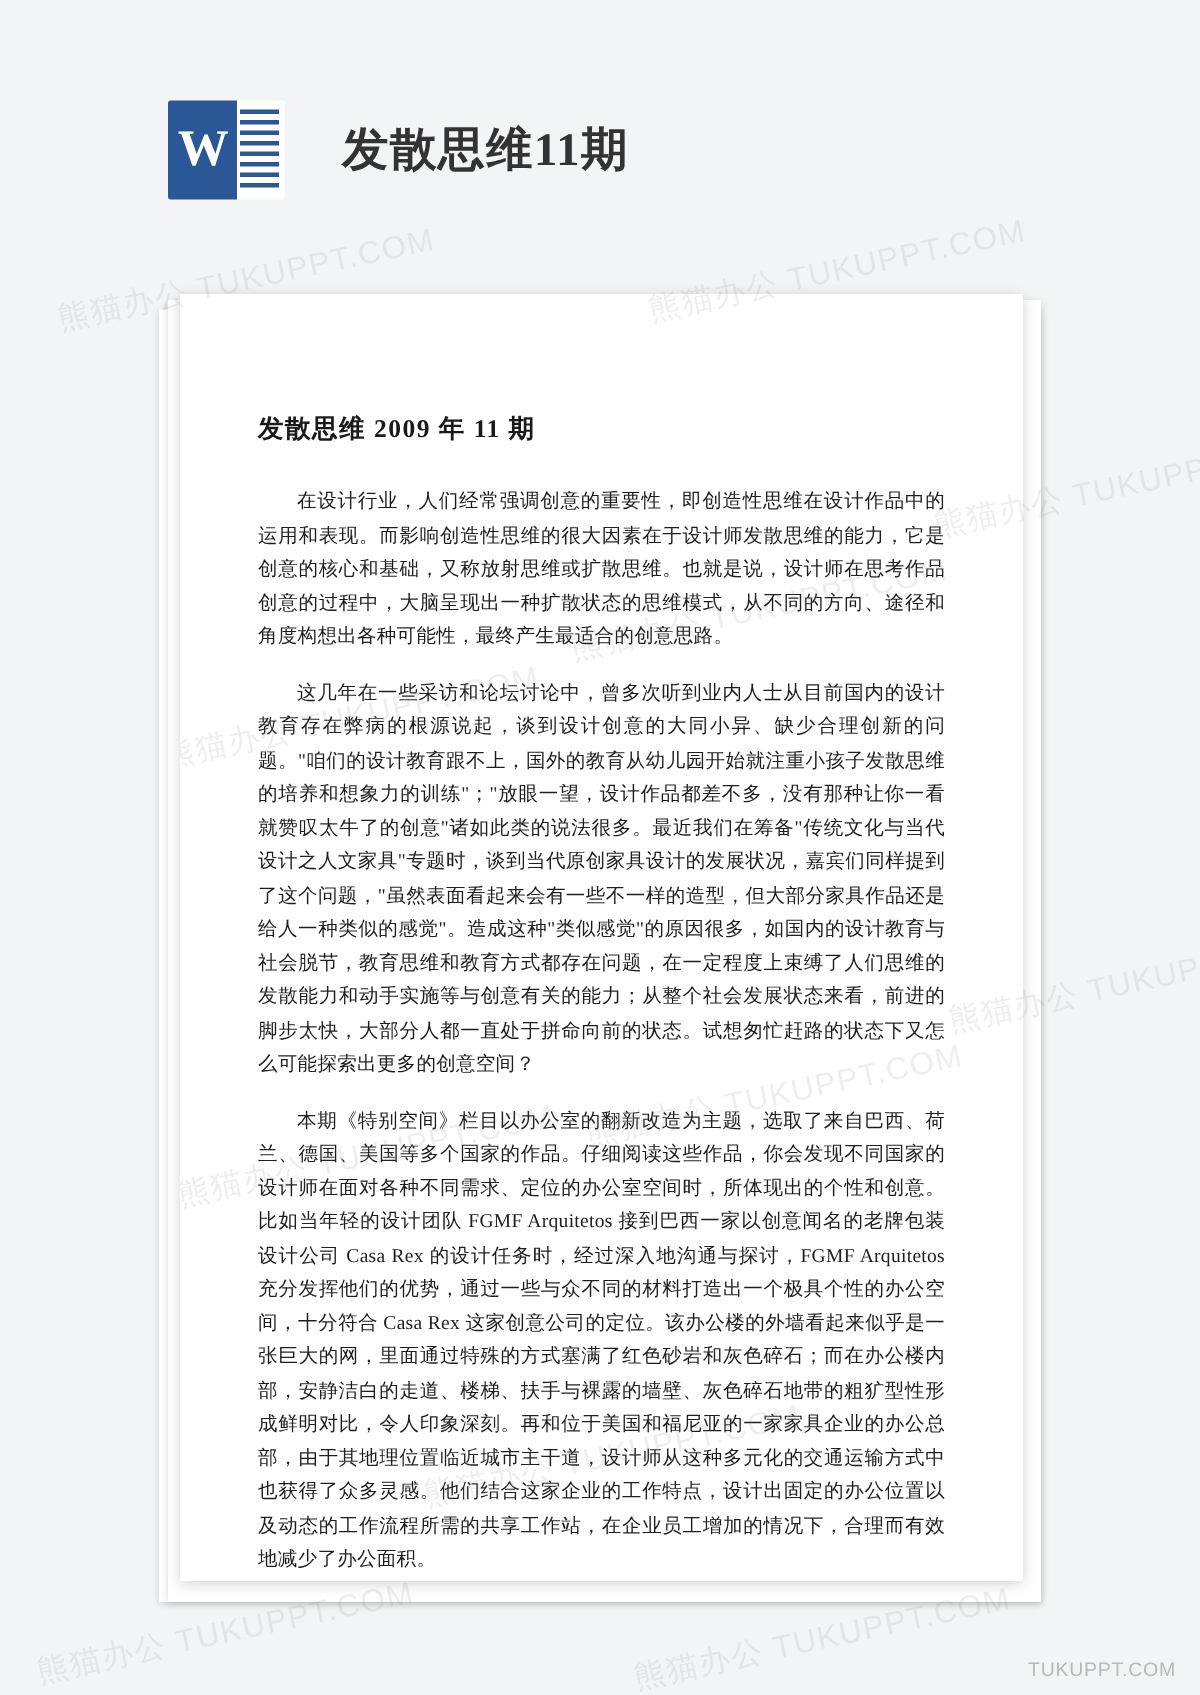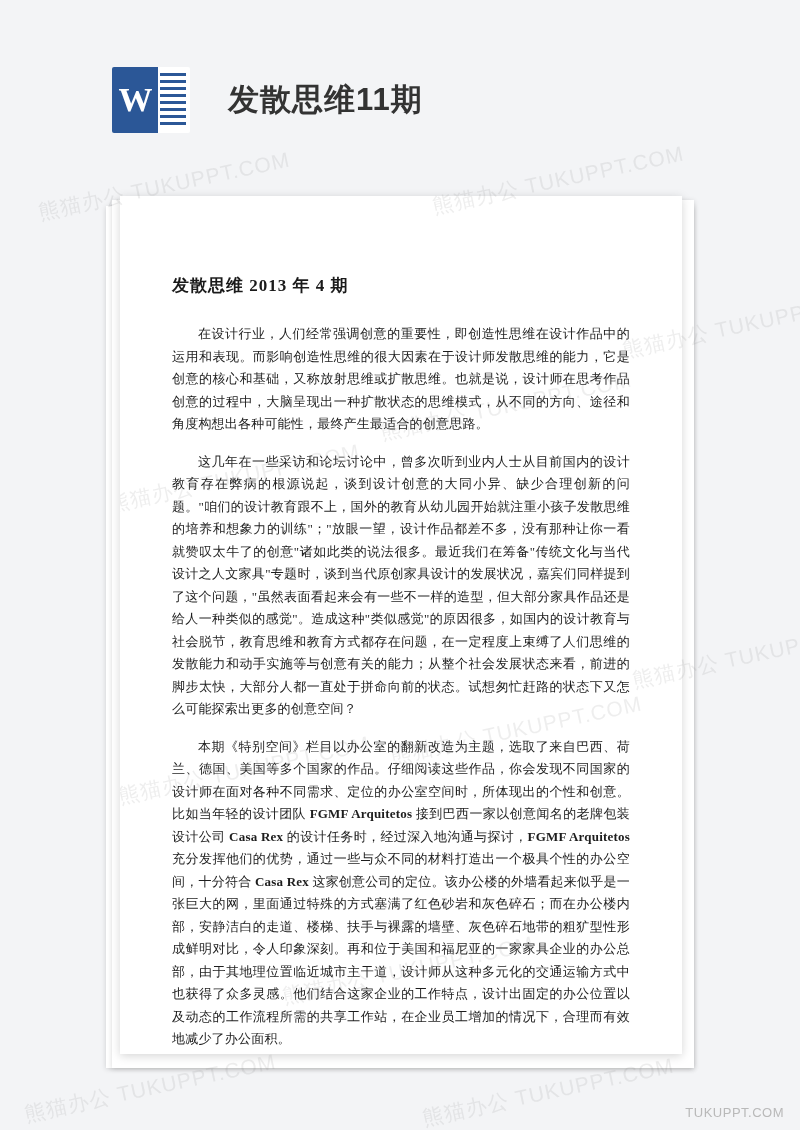--- a/index.html
+++ b/index.html
@@ -67,20 +67,21 @@
   }
   .word-icon .right i:first-child { margin-top: 6px; }
 
   .doc-title {
     margin-left: 38px;
     font-size: 31px;
     color: #333333;
     font-weight: bold;
     letter-spacing: 1px;
     white-space: nowrap;
+    font-family: Liberation Serif, serif;
   }
 
   
   .page-stack {
     position: absolute;
     left: 100px;
     top: 196px;
     width: 600px;
     height: 880px;
   }
@@ -127,21 +128,21 @@
     font-family: "Liberation Serif", serif;
     font-size: 13px;
     line-height: 22.5px;
     color: #1d1d1d;
     text-align: justify;
     text-justify: inter-ideograph;
     margin: 0 0 15px 0;
     text-indent: 2em;
     letter-spacing: 0.2px;
   }
-  .para b { font-weight: bold; }
+  .para b { font-weight: normal; }
   .wm-big {
     position: absolute;
     color: rgba(120,120,120,0.13);
     font-size: 21px;
     letter-spacing: 1px;
     white-space: nowrap;
     transform: rotate(-12deg);
     pointer-events: none;
     user-select: none;
     font-family: "Liberation Sans", sans-serif;
@@ -176,21 +177,21 @@
   </div>
   <div class="doc-title">发散思维11期</div>
 </div>
 
 <div class="page-stack">
   <div class="page-shadow page-back-1"></div>
   <div class="page-shadow page-back-2"></div>
 
   <div class="page-front">
     <div class="page-inner">
-      <div class="para-title">发散思维 2013 年 4 期</div>
+      <div class="para-title">发散思维 2009 年 11 期</div>
 
       <p class="para">在设计行业，人们经常强调创意的重要性，即创造性思维在设计作品中的运用和表现。而影响创造性思维的很大因素在于设计师发散思维的能力，它是创意的核心和基础，又称放射思维或扩散思维。也就是说，设计师在思考作品创意的过程中，大脑呈现出一种扩散状态的思维模式，从不同的方向、途径和角度构想出各种可能性，最终产生最适合的创意思路。</p>
       <p class="para">这几年在一些采访和论坛讨论中，曾多次听到业内人士从目前国内的设计教育存在弊病的根源说起，谈到设计创意的大同小异、缺少合理创新的问题。"咱们的设计教育跟不上，国外的教育从幼儿园开始就注重小孩子发散思维的培养和想象力的训练"；"放眼一望，设计作品都差不多，没有那种让你一看就赞叹太牛了的创意"诸如此类的说法很多。最近我们在筹备"传统文化与当代设计之人文家具"专题时，谈到当代原创家具设计的发展状况，嘉宾们同样提到了这个问题，"虽然表面看起来会有一些不一样的造型，但大部分家具作品还是给人一种类似的感觉"。造成这种"类似感觉"的原因很多，如国内的设计教育与社会脱节，教育思维和教育方式都存在问题，在一定程度上束缚了人们思维的发散能力和动手实施等与创意有关的能力；从整个社会发展状态来看，前进的脚步太快，大部分人都一直处于拼命向前的状态。试想匆忙赶路的状态下又怎么可能探索出更多的创意空间？</p>
       <p class="para" id="para3">本期《特别空间》栏目以办公室的翻新改造为主题，选取了来自巴西、荷兰、德国、美国等多个国家的作品。仔细阅读这些作品，你会发现不同国家的设计师在面对各种不同需求、定位的办公室空间时，所体现出的个性和创意。比如当年轻的设计团队 <b>FGMF Arquitetos</b> 接到巴西一家以创意闻名的老牌包装设计公司 <b>Casa Rex</b> 的设计任务时，经过深入地沟通与探讨，<b>FGMF Arquitetos</b> 充分发挥他们的优势，通过一些与众不同的材料打造出一个极具个性的办公空间，十分符合 <b>Casa Rex</b> 这家创意公司的定位。该办公楼的外墙看起来似乎是一张巨大的网，里面通过特殊的方式塞满了红色砂岩和灰色碎石；而在办公楼内部，安静洁白的走道、楼梯、扶手与裸露的墙壁、灰色碎石地带的粗犷型性形成鲜明对比，令人印象深刻。再和位于美国和福尼亚的一家家具企业的办公总部，由于其地理位置临近城市主干道，设计师从这种多元化的交通运输方式中也获得了众多灵感。他们结合这家企业的工作特点，设计出固定的办公位置以及动态的工作流程所需的共享工作站，在企业员工增加的情况下，合理而有效地减少了办公面积。</p>
 
     </div>
 
     <div class="wm-big" style="left:-14px; top:268px;">熊猫办公 TUKUPPT.COM</div>
     <div class="wm-big" style="left:258px; top:196px;">熊猫办公 TUKUPPT.COM</div>
     <div class="wm-big" style="left:-4px; top:560px;">熊猫办公 TUKUPPT.COM</div>

